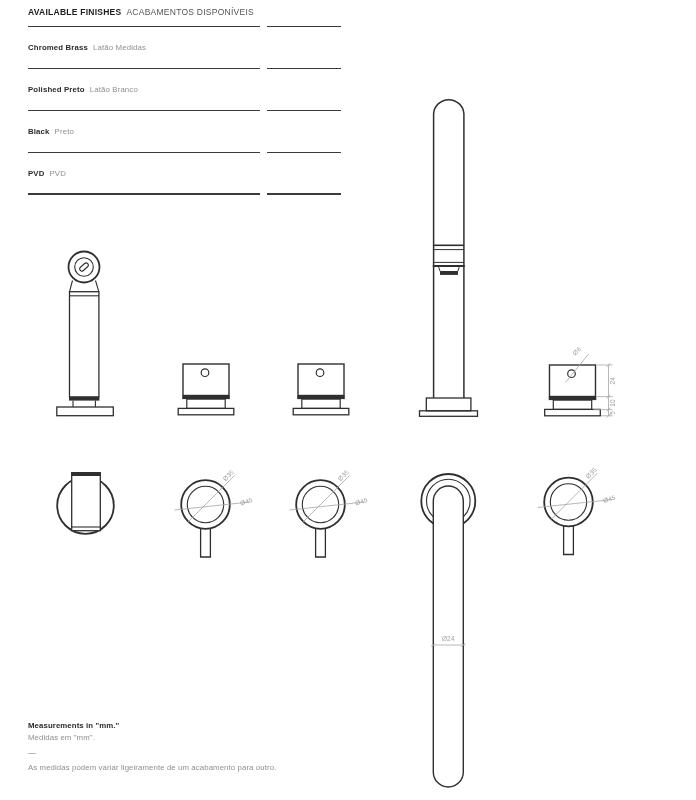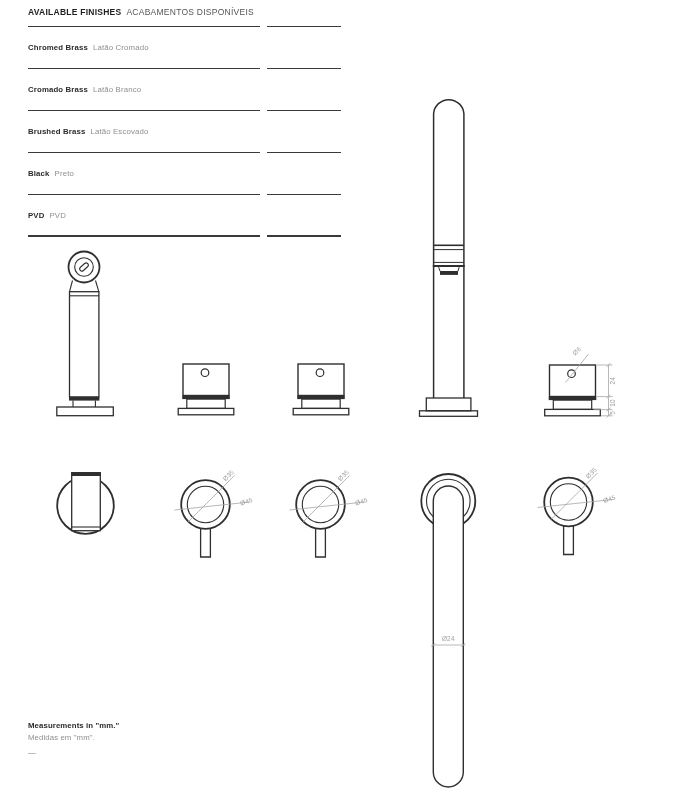--- a/index.html
+++ b/index.html
@@ -47,37 +47,29 @@
     <span class="en">AVAILABLE FINISHES</span><span class="pt">ACABAMENTOS DISPONÍVEIS</span>
   </div>
 
   <div class="fin-table">
     <div class="fin-row">
       <div class="rule">
           <span class="seg-a"></span>
           <span class="seg-b"></span>
         </div>
       <span class="en">Chromed Brass</span>
-      <span class="pt">Latão Cromado</span>
+      <span class="pt">Latão Medidas</span>
     </div>
     <div class="fin-row">
       <div class="rule">
           <span class="seg-a"></span>
           <span class="seg-b"></span>
         </div>
-      <span class="en">Cromado Brass</span>
+      <span class="en">Polished Preto</span>
       <span class="pt">Latão Branco</span>
-    </div>
-    <div class="fin-row">
-      <div class="rule">
-          <span class="seg-a"></span>
-          <span class="seg-b"></span>
-        </div>
-      <span class="en">Brushed Brass</span>
-      <span class="pt">Latão Escovado</span>
     </div>
     <div class="fin-row">
       <div class="rule">
           <span class="seg-a"></span>
           <span class="seg-b"></span>
         </div>
       <span class="en">Black</span>
       <span class="pt">Preto</span>
     </div>
     <div class="fin-row">
@@ -184,15 +176,16 @@
       <text x="448.3" y="640.8" text-anchor="middle">Ø24</text>
     </g>
 
     <use href="#handle-top" x="568.5" y="502"></use>
   </svg>
 
   <div class="footer">
     <div class="b">Measurements in "mm."</div>
     <div class="g">Medidas em "mm".</div>
     <div class="dash">—</div>
+    <div class="g">As medidas podem variar ligeiramente de um acabamento para outro.</div>
   </div>
 
 </div>
 
 </body></html>

